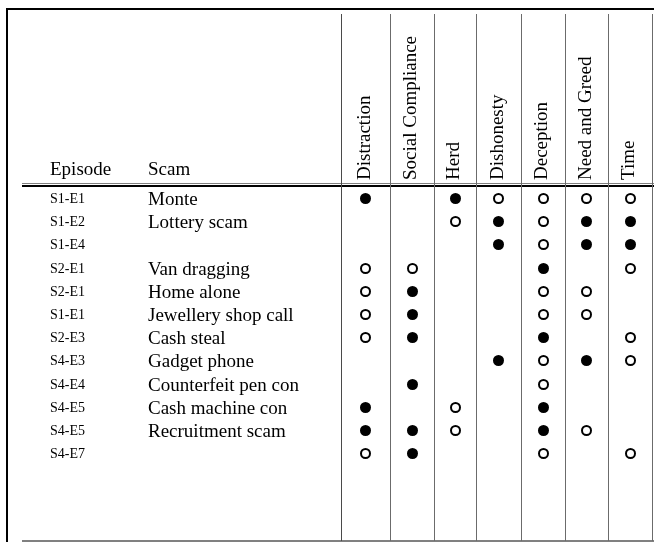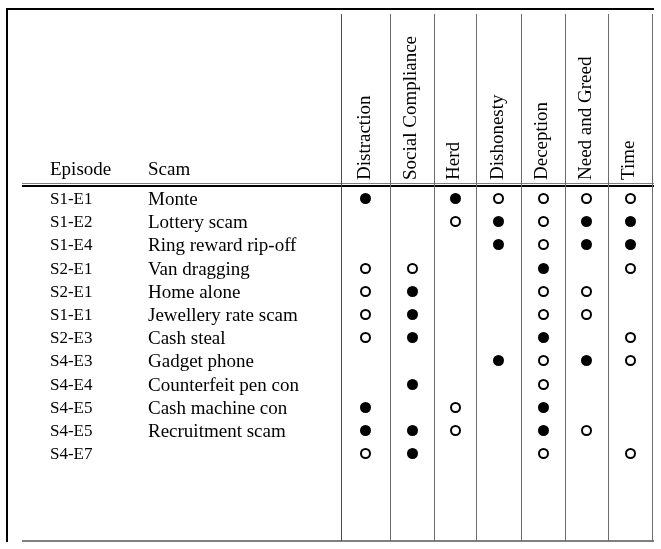--- a/index.html
+++ b/index.html
@@ -111,21 +111,21 @@
     width: 661px;
   }
   .trow {
     position: relative;
     height: 23.2px;
   }
   .cell-episode {
     position: absolute;
     left: 50px;
     top: 0;
-    font-size: 17px;
+    font-size: 14px;
     line-height: 23.2px;
     white-space: nowrap;
   }
   .cell-scam {
     position: absolute;
     left: 148px;
     top: 0;
     font-size: 19px;
     line-height: 23.2px;
     white-space: nowrap;
@@ -254,21 +254,20 @@
         </div>
         <div class="marker-cell" style="left: 565px; width: 43px;">
           <span class="dot filled"></span>
         </div>
         <div class="marker-cell" style="left: 608px; width: 44px;">
           <span class="dot filled"></span>
         </div>
       </div>
       <div class="trow">
         <div class="cell-episode">S1-E4</div>
-        <div class="cell-scam">Ring reward rip-off</div>
         <div class="marker-cell" style="left: 341px; width: 49px;">
           <span class="dot none"></span>
         </div>
         <div class="marker-cell" style="left: 390px; width: 44px;">
           <span class="dot none"></span>
         </div>
         <div class="marker-cell" style="left: 434px; width: 42px;">
           <span class="dot none"></span>
         </div>
         <div class="marker-cell" style="left: 476px; width: 45px;">
@@ -329,21 +328,21 @@
         </div>
         <div class="marker-cell" style="left: 565px; width: 43px;">
           <span class="dot open"></span>
         </div>
         <div class="marker-cell" style="left: 608px; width: 44px;">
           <span class="dot none"></span>
         </div>
       </div>
       <div class="trow">
         <div class="cell-episode">S1-E1</div>
-        <div class="cell-scam">Jewellery rate scam</div>
+        <div class="cell-scam">Jewellery shop call</div>
         <div class="marker-cell" style="left: 341px; width: 49px;">
           <span class="dot open"></span>
         </div>
         <div class="marker-cell" style="left: 390px; width: 44px;">
           <span class="dot filled"></span>
         </div>
         <div class="marker-cell" style="left: 434px; width: 42px;">
           <span class="dot none"></span>
         </div>
         <div class="marker-cell" style="left: 476px; width: 45px;">

